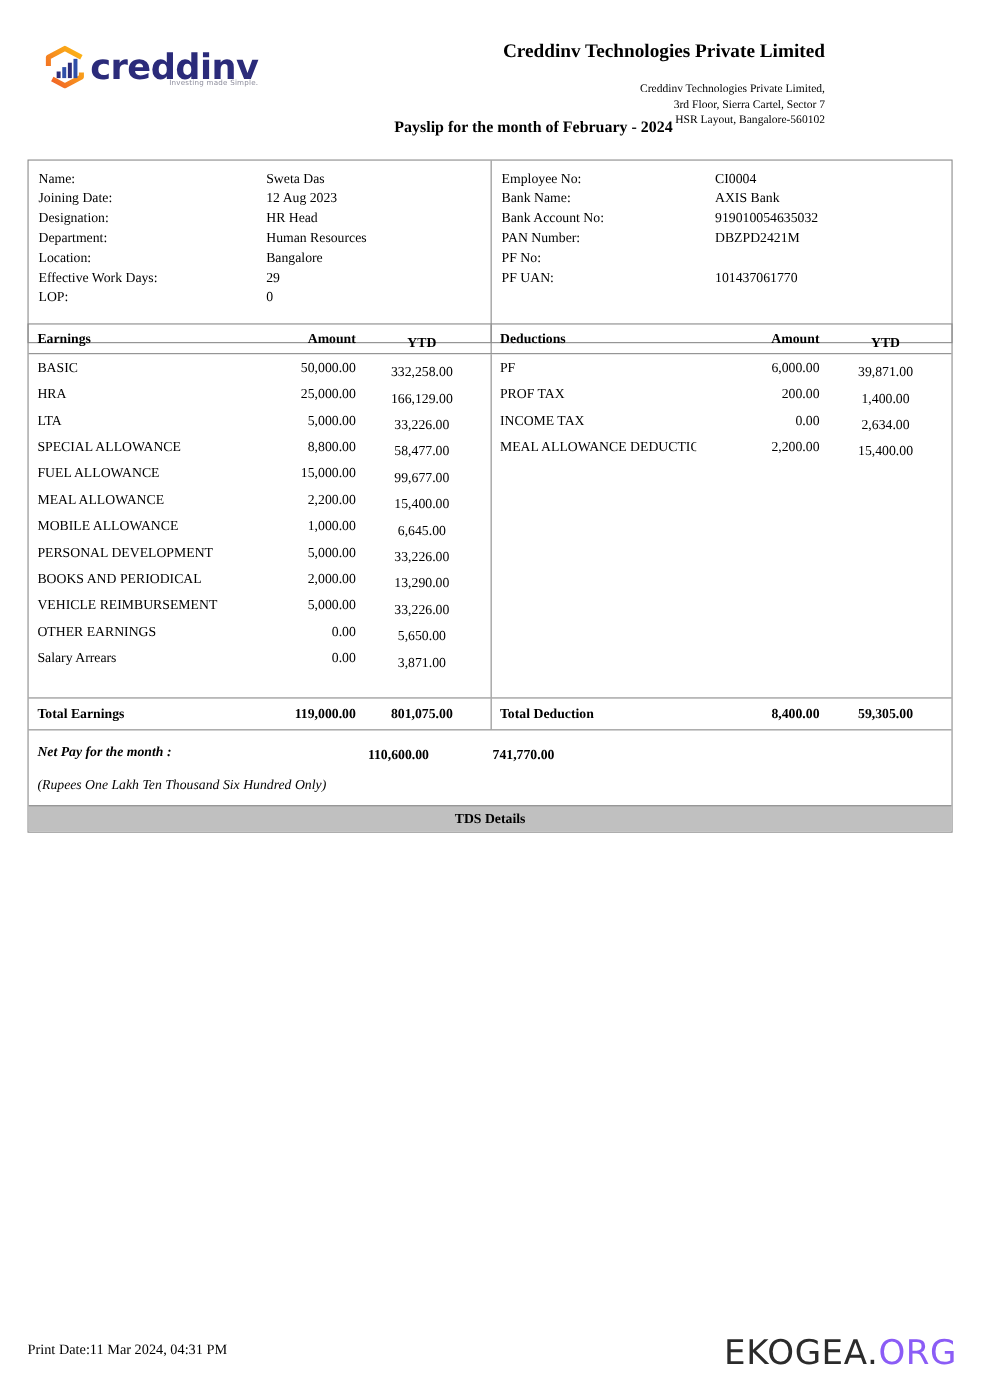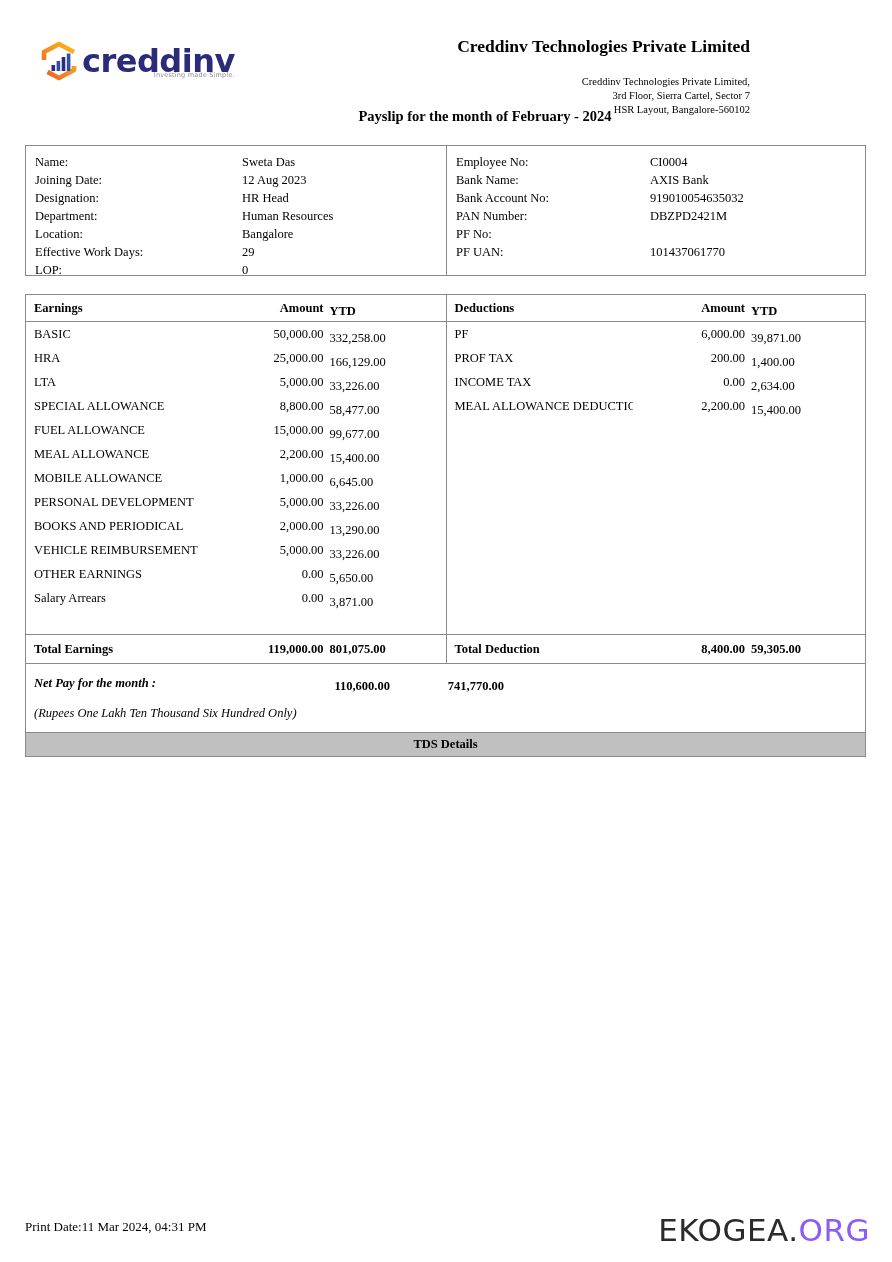--- a/index.html
+++ b/index.html
@@ -80,21 +80,21 @@
     width: 530px;
     text-align: center;
     font-size: 14.5px;
     font-weight: bold;
   }
 
   
   .emp-box {
     position: absolute;
     left: 25px; top: 145px;
-    width: 841px; height: 131px;
+    width: 841px; height: 167px;
     border: 1px solid #8a8a8a;
     box-sizing: border-box;
   }
   .emp-col {
     position: absolute;
     top: 0;
     height: 100%;
     box-sizing: border-box;
   }
   .emp-col.left  { left: 0;     width: 421px; border-right: 1px solid #8a8a8a; }
@@ -147,21 +147,21 @@
   }
   .row .c-amt {
     flex: none;
     width: 112px;
     text-align: right;
     padding-right: 6px;
   }
   .row .c-ytd {
     flex: none;
     width: 108px;
-    text-align: left;
+    text-align: center;
     padding-right: 8px;
     position: relative;
     top: 4px;
   }
   .hrow {
     font-weight: bold;
     height: 26px;
   }
   .hrow .c-ytd { top: 3px; }
   .body-rows { min-height: 312px; }

